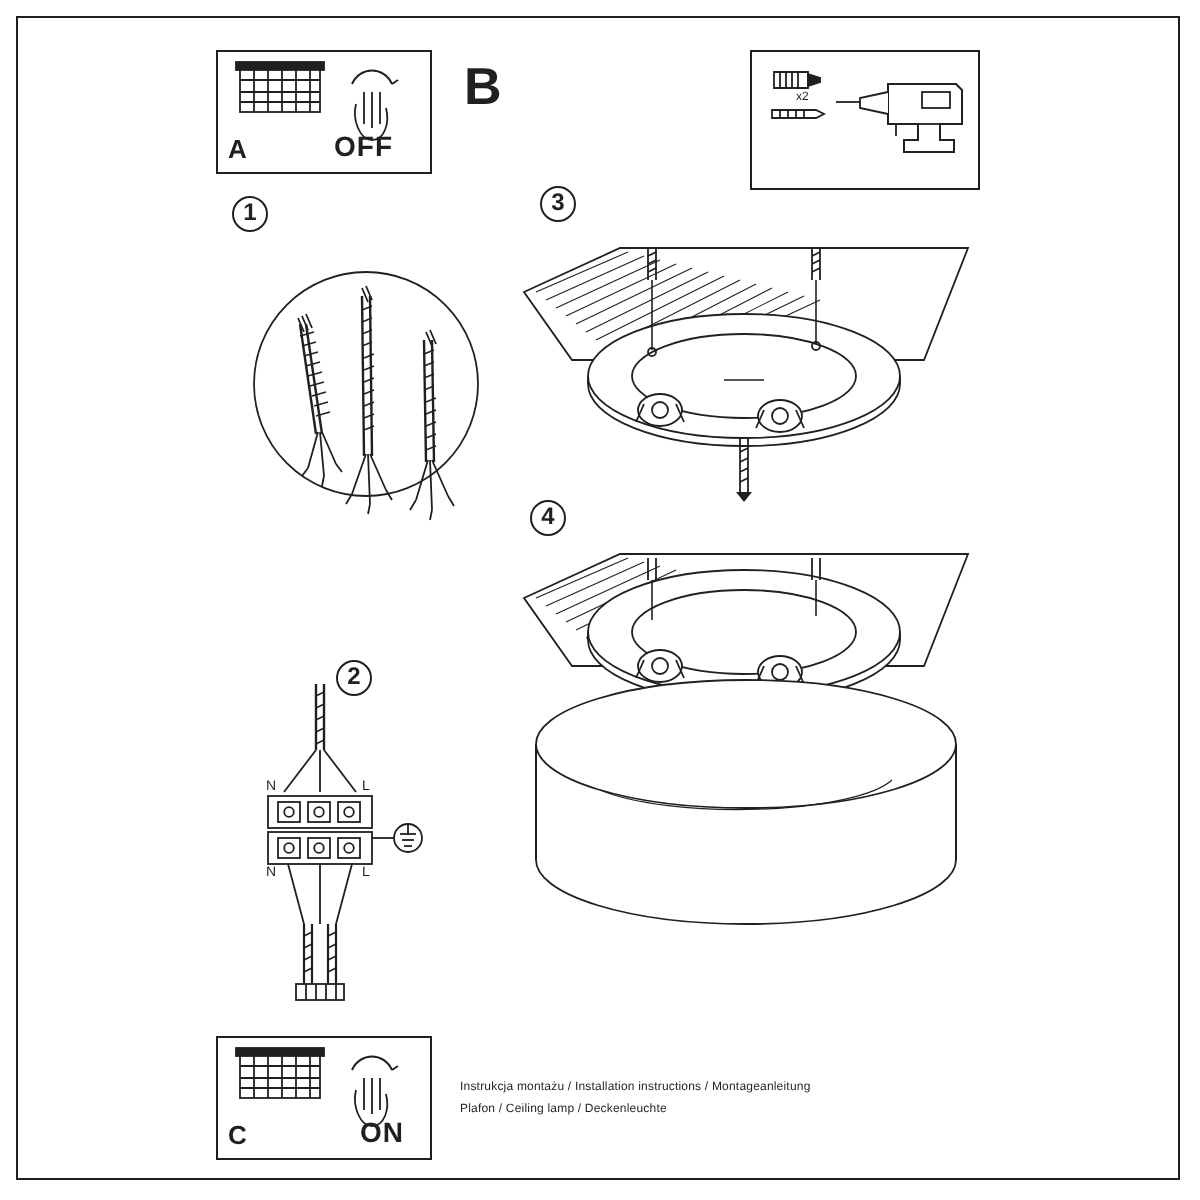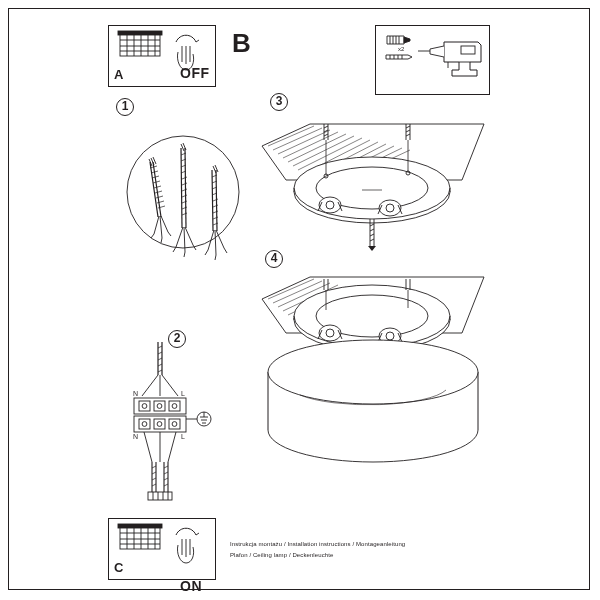--- a/index.html
+++ b/index.html
@@ -98,21 +98,21 @@
       <line x1="155" y1="34" x2="155" y2="56"></line>
       <rect x="118" y="31" width="44" height="4" fill="#231f20"></rect>
 
       <path d="M176 42 C 180 33, 192 33, 196 42" stroke-width="1"></path>
       <path d="M196 42 L 199 40"></path>
       <path d="M182 46 L182 62 M186 46 L186 64 M190 46 L190 62"></path>
       <path d="M178 52 C 176 60, 180 70, 186 70 C 192 70, 195 62, 193 54"></path>
     </g>
   </svg>
   <div class="lbl letter" style="left:114px; top:68px;">A</div>
-  <div class="lbl word" style="left:180px; top:66px;">OFF</div>
+  <div class="lbl word" style="left:167px; top:66px;">OFF</div>
 
   <div class="lbl big-letter" style="left:232px; top:30px;">B</div>
 
   <div class="box" style="left:375px; top:25px; width:115px; height:70px;"></div>
   <svg width="600" height="600">
     <g stroke="#231f20" fill="none" stroke-width="0.9">
 
       <path d="M387 36 L404 36 L404 44 L387 44 Z" fill="#ffffff"></path>
       <line x1="390" y1="36" x2="390" y2="44"></line>
       <line x1="393" y1="36" x2="393" y2="44"></line>
@@ -369,18 +369,18 @@
       <line x1="148" y1="527" x2="148" y2="549"></line>
       <line x1="155" y1="527" x2="155" y2="549"></line>
       <rect x="118" y="524" width="44" height="4" fill="#231f20"></rect>
       <path d="M176 535 C 180 526, 192 526, 196 535" stroke-width="1"></path>
       <path d="M196 535 L 199 533"></path>
       <path d="M182 539 L182 555 M186 539 L186 557 M190 539 L190 555"></path>
       <path d="M178 545 C 176 553, 180 563, 186 563 C 192 563, 195 555, 193 547"></path>
     </g>
   </svg>
   <div class="lbl letter" style="left:114px; top:561px;">C</div>
-  <div class="lbl word" style="left:180px; top:579px;">ON</div>
+  <div class="lbl word" style="left:180px; top:559px;">ON</div>
 
   <div class="lbl caption" style="left:230px; top:540px;">Instrukcja montażu / Installation instructions / Montageanleitung</div>
   <div class="lbl caption" style="left:230px; top:551px;">Plafon / Ceiling lamp / Deckenleuchte</div>
 
 </div>
 
 </body></html>

